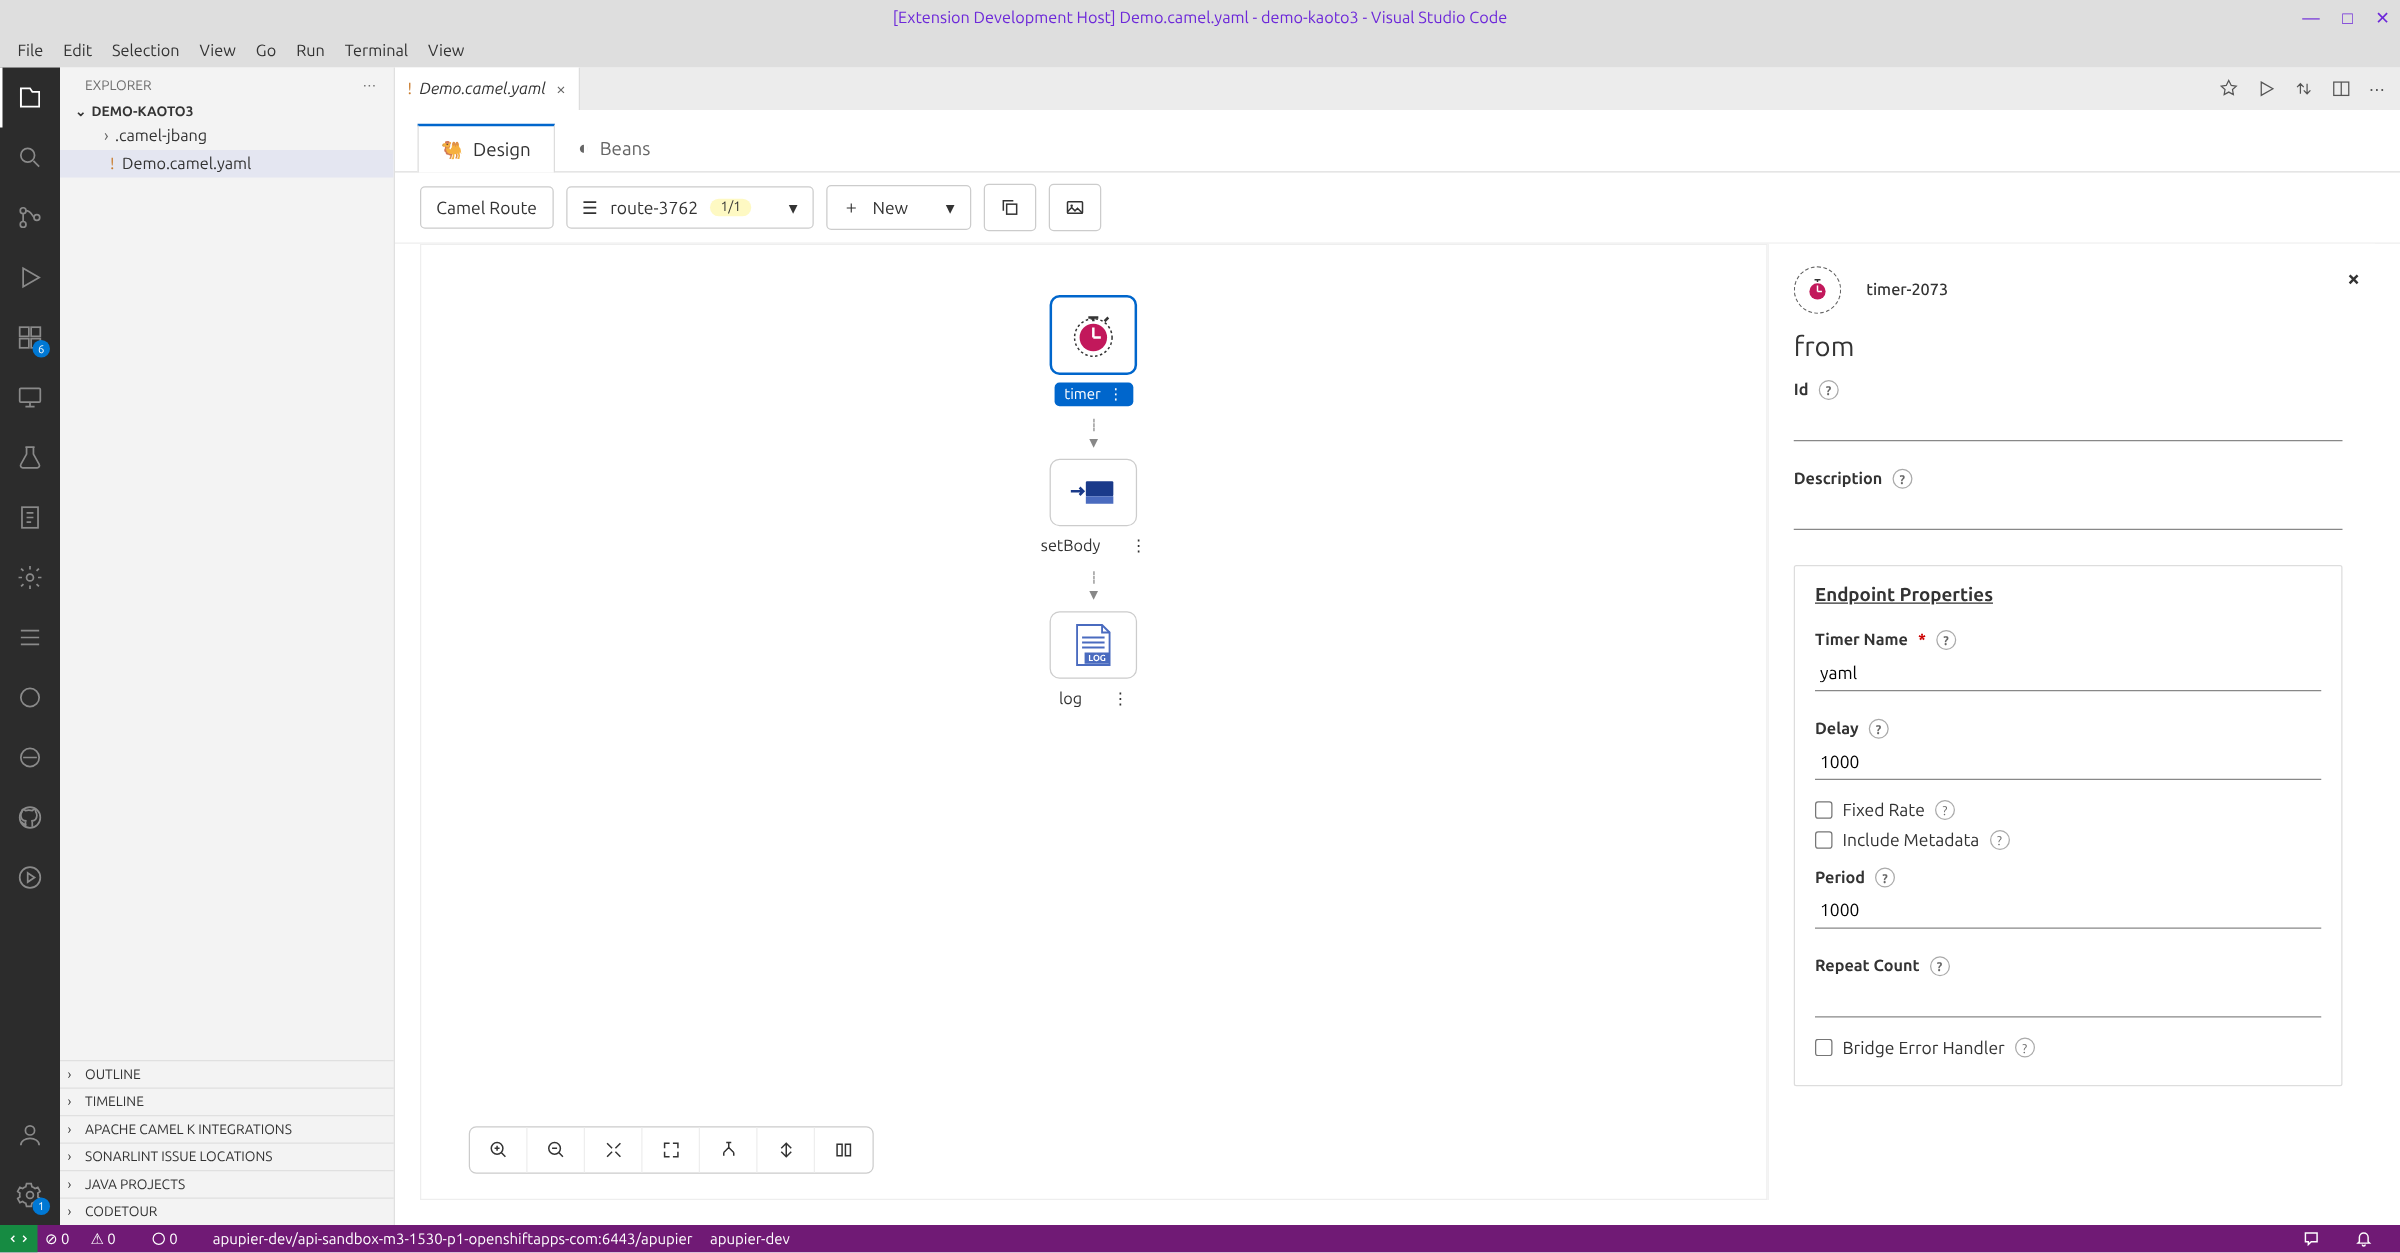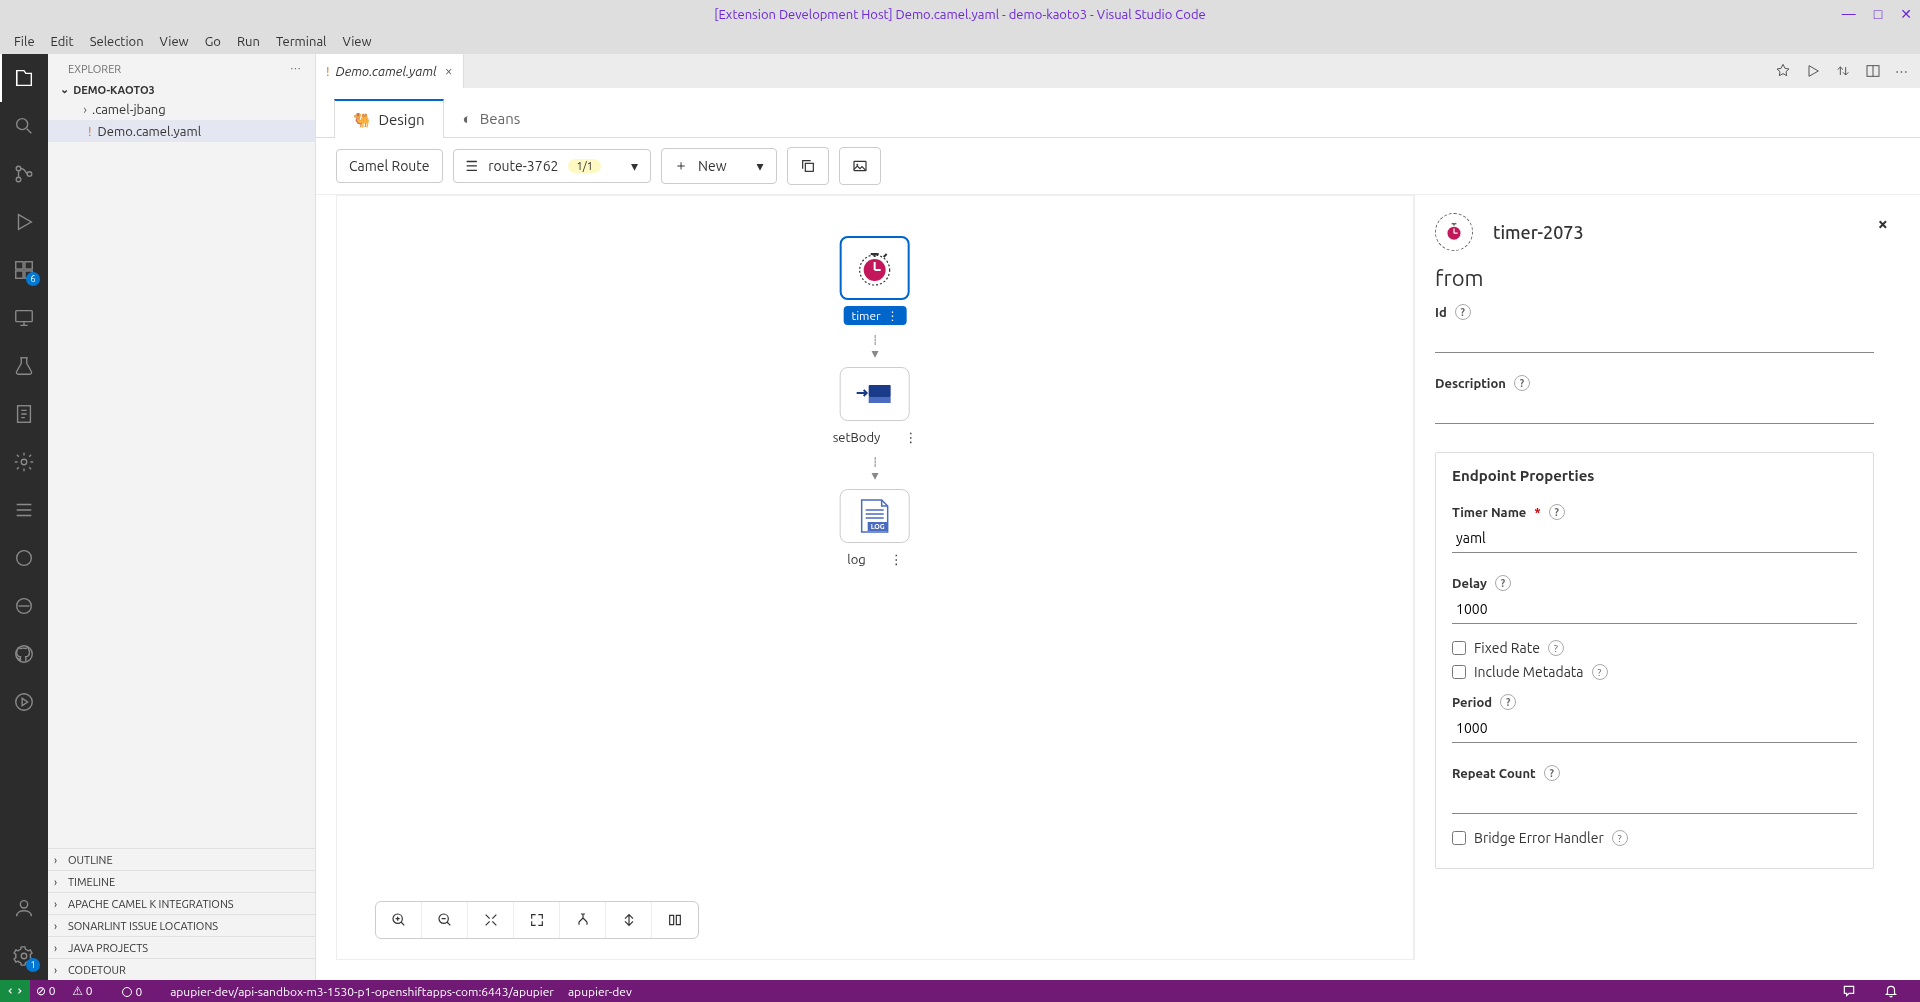--- a/index.html
+++ b/index.html
@@ -61,21 +61,21 @@
 .props { width: 486px; background: #fff; border-left: 1px solid #eee; overflow-y: auto; padding: 12px 26px 12px 20px; position: relative; }
 .props .close { position: absolute; right: 12px; top: 18px; font-size: 18px; font-weight: bold; color: #333; }
 .props-hdr { display: flex; align-items: center; gap: 20px; margin-bottom: 14px; margin-top: 6px; }
 .props-hdr-ic { width: 38px; height: 38px; border: 1px dashed #666; border-radius: 50%; display: flex; align-items: center; justify-content: center; }
 .props h2 { font-size: 22px; font-weight: 400; margin-bottom: 6px; }
 .fld-label { font-size: 13px; font-weight: 600; margin-top: 14px; margin-bottom: 4px; display: flex; align-items: center; gap: 8px; }
 .req { color: #c00; }
 .help { width: 16px; height: 16px; border: 1px solid #aaa; border-radius: 50%; font-size: 10px; display: inline-flex; align-items: center; justify-content: center; color: #666; }
 .fld-input { width: 100%; border: none; border-bottom: 1px solid #888; padding: 6px 4px; font-size: 14px; margin-bottom: 8px; background: transparent; }
 .section-box { border: 1px solid #ddd; border-radius: 2px; padding: 14px 16px; margin-top: 20px; }
-.section-box h3 { font-size: 15px; font-weight: 600; margin-bottom: 20px; }
+.section-box h3 { font-size: 15px; font-weight: 600; margin-bottom: 20px; text-decoration: underline; }
 .chk { display: flex; align-items: center; gap: 8px; font-size: 14px; margin: 8px 0; }
 .chk input { width: 14px; height: 14px; }
 .statusbar { height: 22px; background: #701a75; color: #fff; display: flex; align-items: center; font-size: 12px; padding: 0 8px; }
 .statusbar .remote { background: #168b42; height: 22px; display: flex; align-items: center; padding: 0 8px; margin: 0 6px 0 -8px; }
 .statusbar span { margin-right: 14px; }
 .statusbar .right { margin-left: auto; display: flex; gap: 14px; }
 svg { display: block; }
 .svg16 { width: 22px; height: 22px; }
 </style>
 </head>
@@ -421,21 +421,21 @@
         <div class="props">
           <span class="close">×</span>
           <div class="props-hdr">
             <div class="props-hdr-ic">
               <svg width="26" height="26" viewBox="0 0 44 44">
                   <circle cx="22" cy="24" r="11" fill="#c2185b"></circle>
                   <path d="M22 24 L22 16 M22 24 L28 24" stroke="#fff" stroke-width="2"></path>
                   <path d="M18 8 L26 8 M22 8 L22 11" stroke="#333" stroke-width="2"></path>
                 </svg>
             </div>
-            <span style="font-size:18px;font-weight:500">timer-2073</span>
+            <span style="font-size:13px;font-weight:500">timer-2073</span>
           </div>
           <h2>from</h2>
           <div class="fld-label">
               <span>Id</span>
               <span class="help">?</span>
             </div>
           <input class="fld-input" type="text" style="">
           <div class="fld-label">
               <span>Description</span>
               <span class="help">?</span>

